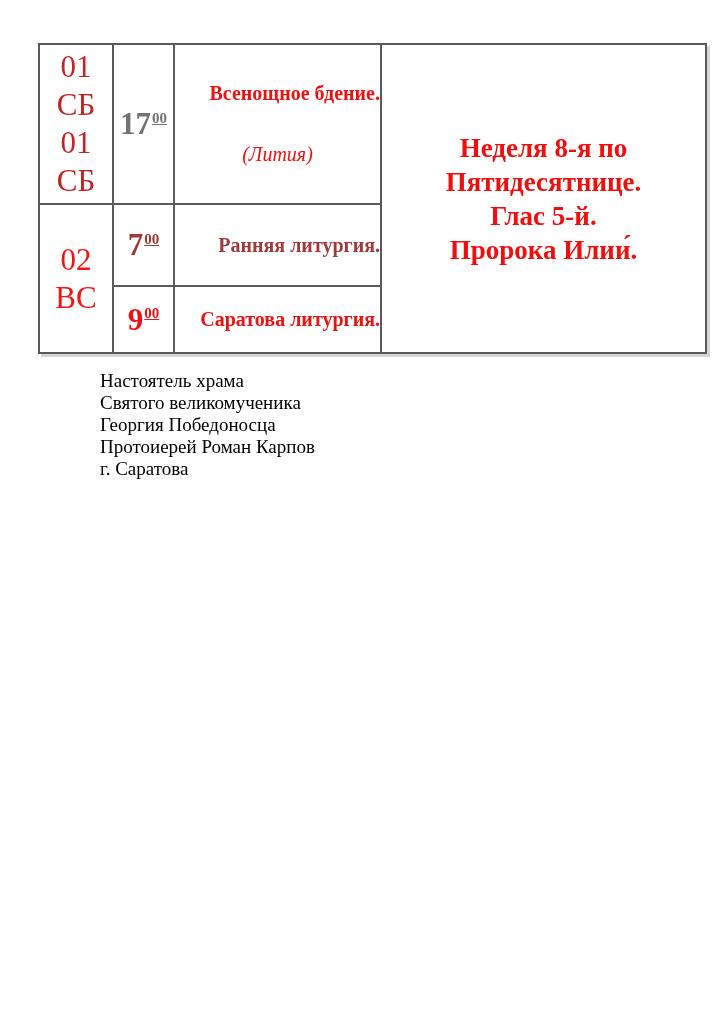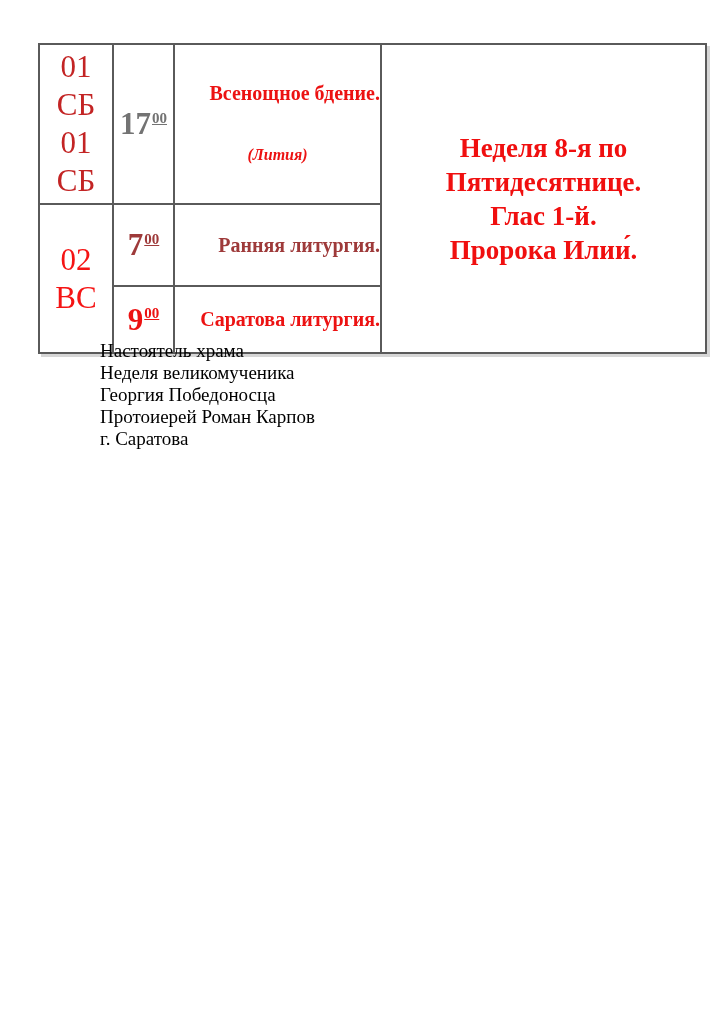--- a/index.html
+++ b/index.html
@@ -50,33 +50,33 @@
     margin-left: 1px;
   }
   td.service-cell .svc-name {
     font-weight: bold;
     font-size: 20px;
     line-height: 25px;
     text-align: right;
   }
   td.service-cell .svc-note {
     font-style: italic;
-    font-weight: bold;
-    font-size: 16px;
+    font-weight: normal;
+    font-size: 20px;
     line-height: 25px;
     margin-top: 36px;
   }
   td.week-info-cell .wk-line {
     font-weight: bold;
     font-size: 27px;
     line-height: 34px;
   }
   .rector-info {
     position: absolute;
-    left: 100px; top: 340px;
+    left: 100px; top: 370px;
     font-size: 19px;
     line-height: 22px;
     color: #000000;
     text-align: left;
   }
 </style>
 </head>
 <body>
 
 <div class="page">
@@ -99,21 +99,21 @@
         <td class="time-cell" style="color: #737373;">
           <span>17</span><sup class="mins">00</sup>
         </td>
         <td class="service-cell" style="color: rgb(236, 18, 18);">
           <div class="svc-name">Всенощное бдение.</div>
           <div class="svc-note">(Лития)</div>
         </td>
         <td class="week-info-cell" rowspan="3" style="color: rgb(240, 15, 15);">
           <div class="wk-line">Неделя 8-я по</div>
           <div class="wk-line">Пятидесятнице.</div>
-          <div class="wk-line">Глас 1-й.</div>
+          <div class="wk-line">Глас 5-й.</div>
           <div class="wk-line">Пророка Илии́.</div>
         </td>
       </tr>
       <tr class="row-2">
         <td class="date-cell" rowspan="2" style="color: rgb(245, 20, 20);">
           <div class="date-line">02</div>
           <div class="date-line">ВС</div>
         </td>
         <td class="time-cell" style="color: rgb(158, 58, 58);">
           <span>7</span><sup class="mins">00</sup>
@@ -128,19 +128,19 @@
         </td>
         <td class="service-cell" style="color: rgb(236, 18, 18);">
           <div class="svc-name">Саратова литургия.</div>
         </td>
       </tr>
     </tbody>
   </table>
 
   <div class="rector-info" style="color: rgb(0, 0, 0);">
     <div>Настоятель храма</div>
-    <div>Неделя великомученика</div>
+    <div>Святого великомученика</div>
     <div>Георгия Победоносца</div>
     <div>Протоиерей Роман Карпов</div>
     <div>г. Саратова</div>
   </div>
 
 </div>
 
 </body></html>

